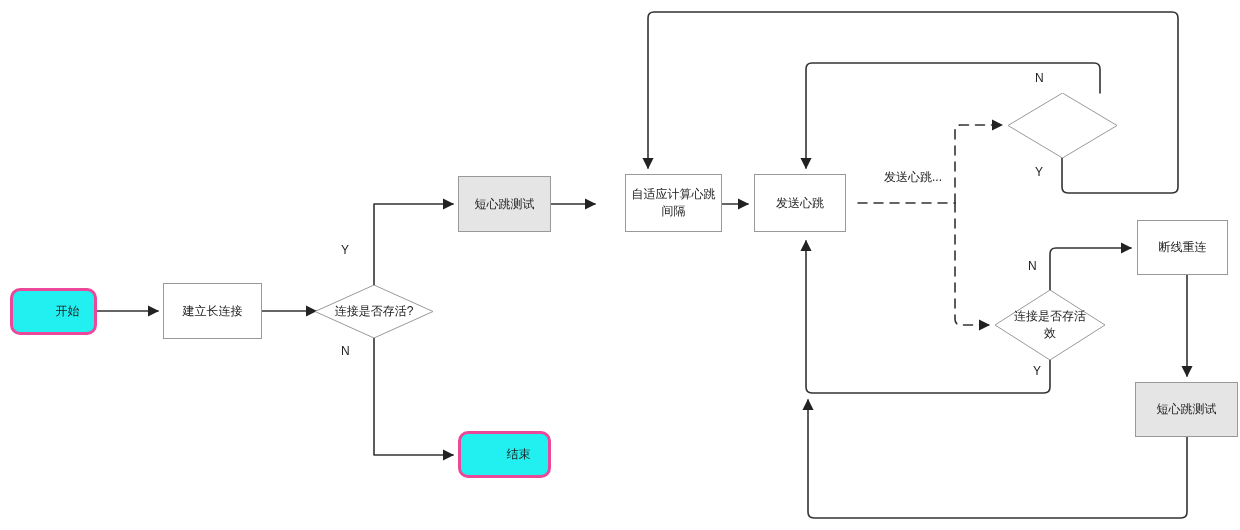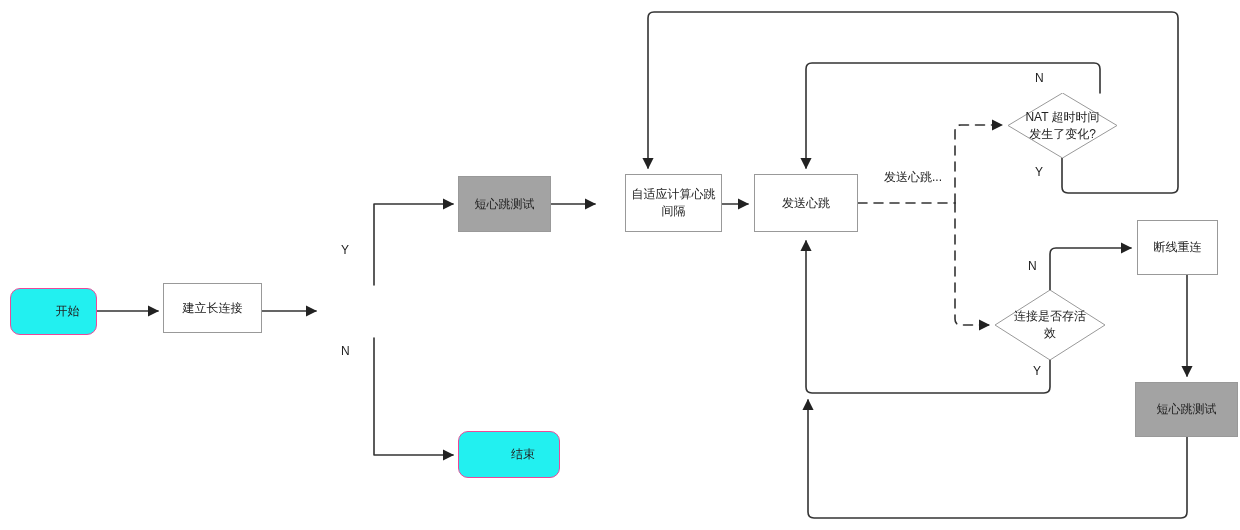--- a/index.html
+++ b/index.html
@@ -36,24 +36,24 @@
     color: #222222;
     white-space: pre-line;
     z-index: 2;
   }
   .node.process {
     border: 1px solid #999999;
     background: #ffffff;
   }
   .node.process-gray {
     border: 1px solid #999999;
-    background: #a3a3a3;
+    background: #e5e5e5;
   }
   .node.terminal {
-    border: 1px solid #ec4899;
+    border: 3px solid #ec4899;
     background: #22f0f0;
     border-radius: 10px;
     padding-left: 28px;
   }
   .node.decision {
     background: transparent;
     border: none;
   }
   .decision .dtext {
     position: relative;
@@ -120,63 +120,67 @@
       <path d="M 1187 275 L 1187 376" marker-end="url(#arrow)"></path>
 
       <path d="M 1187 437 L 1187 512 Q 1187 518 1181 518 L 814 518 Q 808 518 808 512 L 808 400" marker-end="url(#arrow)"></path>
     </g>
   </svg>
 
   <div class="node terminal" style="left:10px; top:288px; width:87px; height:47px;">
     <span>开始</span>
   </div>
 
-  <div class="node process" style="left:163px; top:283px; width:99px; height:50px;">
+  <div class="node process" style="left:163px; top:283px; width:99px; height:56px;">
     <span>建立长连接</span>
   </div>
 
+  <div class="node decision" style="left:315px; top:285px; width:118px; height:53px;">
+    <svg class="dshape" viewBox="0 0 118 53" preserveAspectRatio="none">
+      <polygon points="59,0 118,26.5 59,53 0,26.5" fill="#ffffff" stroke="#999999" stroke-width="1" vector-effect="non-scaling-stroke"></polygon>
+    </svg>
+    <span class="dtext">连接是否存活?</span>
+  </div>
 
   <div class="node process-gray" style="left:458px; top:176px; width:93px; height:56px;">
     <span>短心跳测试</span>
   </div>
 
   <div class="node process" style="left:625px; top:174px; width:97px; height:58px;">
     <span>自适应计算心跳
 间隔</span>
   </div>
 
-  <div class="node process" style="left:754px; top:174px; width:104px; height:58px;">
+  <div class="node process" style="left:754px; top:174px; width:92px; height:58px;">
     <span>发送心跳</span>
   </div>
 
   <div class="node decision" style="left:1008px; top:93px; width:109px; height:65px;">
     <svg class="dshape" viewBox="0 0 109 65" preserveAspectRatio="none">
       <polygon points="54.5,0 109,32.5 54.5,65 0,32.5" fill="#ffffff" stroke="#999999" stroke-width="1" vector-effect="non-scaling-stroke"></polygon>
     </svg>
-    <span class="dtext">NAT 超时时间
-发生了变化?</span>
   </div>
 
   <div class="node decision" style="left:995px; top:290px; width:110px; height:70px;">
     <svg class="dshape" viewBox="0 0 110 70" preserveAspectRatio="none">
       <polygon points="55,0 110,35 55,70 0,35" fill="#ffffff" stroke="#999999" stroke-width="1" vector-effect="non-scaling-stroke"></polygon>
     </svg>
     <span class="dtext">连接是否存活
 效</span>
   </div>
 
-  <div class="node process" style="left:1137px; top:220px; width:81px; height:55px;">
+  <div class="node process" style="left:1137px; top:220px; width:91px; height:55px;">
     <span>断线重连</span>
   </div>
 
   <div class="node process-gray" style="left:1135px; top:382px; width:103px; height:55px;">
     <span>短心跳测试</span>
   </div>
 
-  <div class="node terminal" style="left:458px; top:431px; width:102px; height:47px;">
+  <div class="node terminal" style="left:458px; top:431px; width:93px; height:47px;">
     <span>结束</span>
   </div>
 
   <div class="edge-label" style="left:341px; top:243px;">Y</div>
 
   <div class="edge-label" style="left:341px; top:344px;">N</div>
 
   <div class="edge-label" style="left:884px; top:169px;">发送心跳...</div>
 
   <div class="edge-label" style="left:1035px; top:71px;">N</div>

